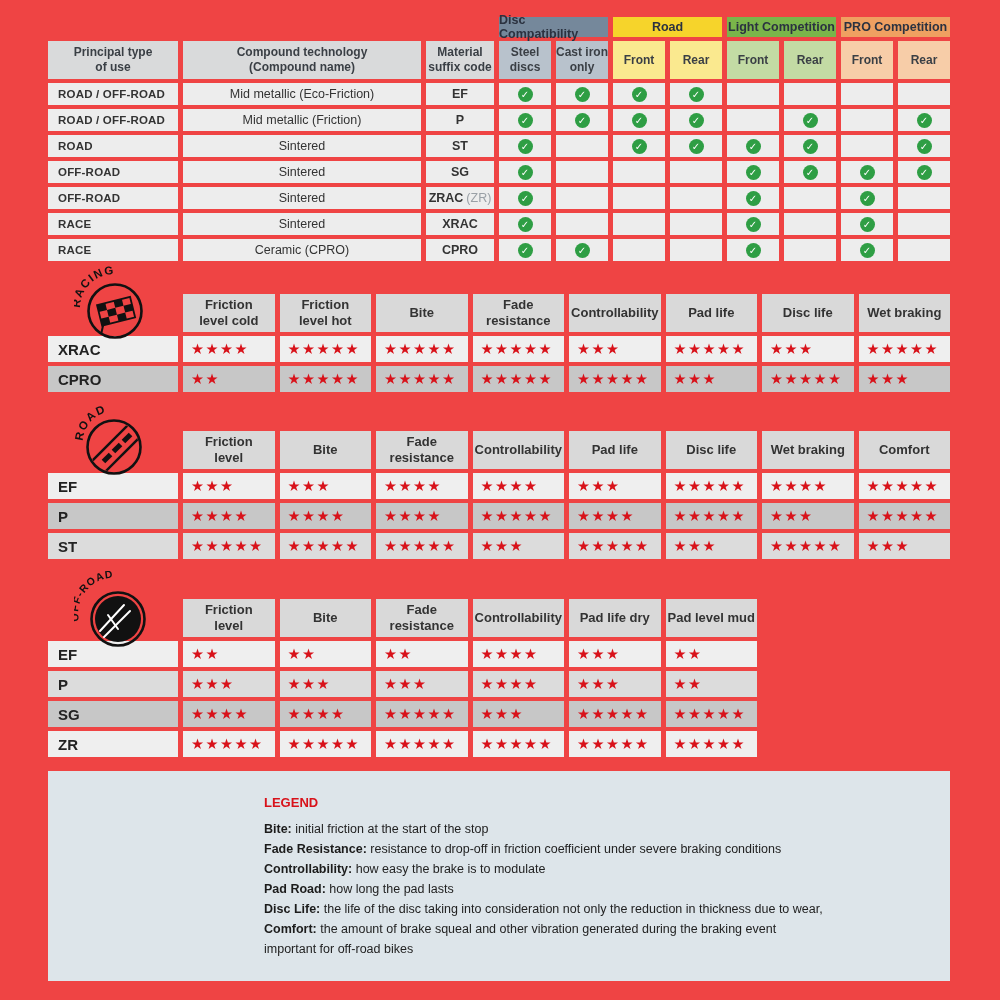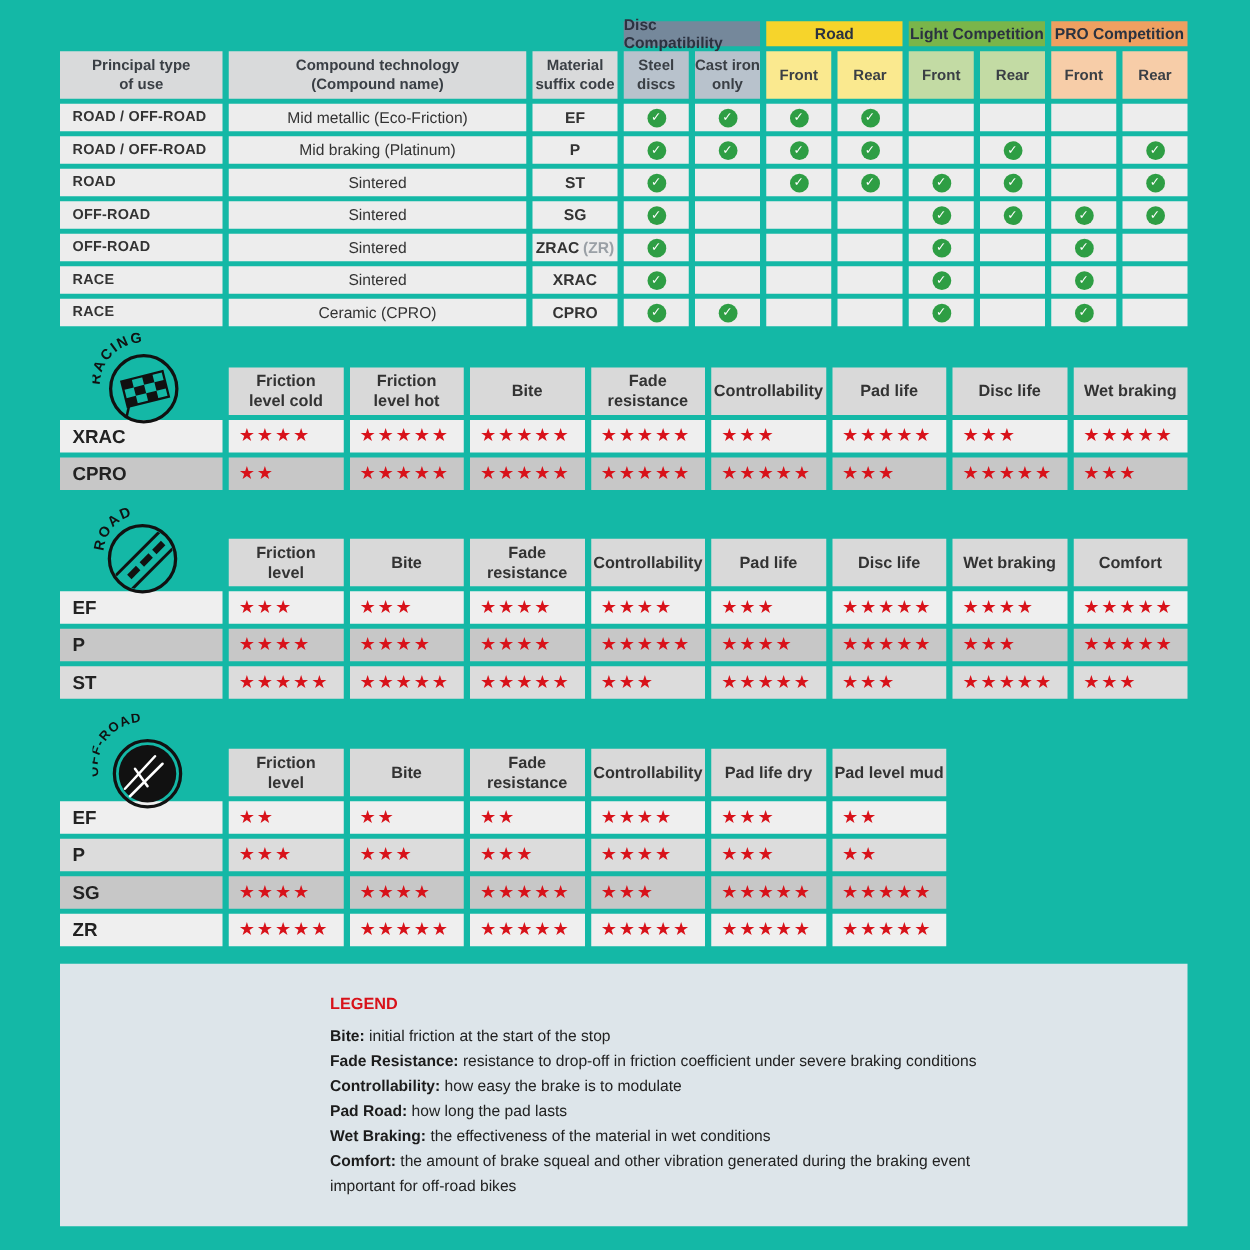--- a/index.html
+++ b/index.html
@@ -1,29 +1,29 @@
 <!DOCTYPE html>
 <html><head>
 <meta charset="utf-8">
 <style>
   html,body{margin:0;padding:0;background:#fff;}
   .page{width:1000px;height:1000px;box-sizing:border-box;position:relative;overflow:hidden;
-        background:#14b8a6;padding:17px 48px 0 48px;font-family:"Liberation Sans",sans-serif;color:#333;}
+        background:#ef4444;padding:17px 48px 0 48px;font-family:"Liberation Sans",sans-serif;color:#333;}
   
   .compat-grid{display:grid;grid-template-columns:130px 238px 68px repeat(8,1fr);gap:4px 5px;width:902px;}
   .band{height:20px;display:flex;align-items:center;justify-content:center;font-weight:bold;
         font-size:12.5px;color:#2b3240;grid-column:span 2;}
   .band-spacer{grid-column:span 3;}
   .hcell{background:#d9dadb;min-height:38px;display:flex;align-items:center;justify-content:center;
          text-align:center;font-weight:bold;font-size:12px;color:#3a3f45;white-space:pre-line;line-height:1.25;}
   .dcell{background:#ededed;height:22px;display:flex;align-items:center;justify-content:center;}
   .use-cell{justify-content:flex-start;padding-left:10px;font-weight:bold;font-size:11.5px;letter-spacing:.2px;}
   .comp-cell{font-weight:normal;font-size:12.5px;}
   .code-cell{font-weight:bold;font-size:12.5px;}
-  .muted{color:#9aa0a6;font-weight:bold;margin-left:3px;}
+  .muted{color:#9aa0a6;font-weight:normal;margin-left:3px;}
   .chk{width:15px;height:15px;border-radius:50%;background:#2e9e44;color:#fff;display:flex;align-items:center;
        justify-content:center;font-size:10px;font-weight:bold;font-family:"DejaVu Sans",sans-serif;}
   
   .rating-section{position:relative;}
   .sec-racing{margin-top:33px;}
   .sec-road{margin-top:39px;}
   .sec-offroad{margin-top:40px;}
   .rating-grid{display:grid;gap:4px 5px;}
   .rg-full{width:902px;grid-template-columns:130px repeat(8,1fr);}
   .rg-off{width:709px;grid-template-columns:130px repeat(6,1fr);}
@@ -86,21 +86,21 @@
           <span class="chk">✓</span>
         </div>
         <div class="dcell check-cell">
           <span class="chk">✓</span>
         </div>
         <div class="dcell check-cell"></div>
         <div class="dcell check-cell"></div>
         <div class="dcell check-cell"></div>
         <div class="dcell check-cell"></div>
         <div class="dcell use-cell">ROAD / OFF-ROAD</div>
-        <div class="dcell comp-cell">Mid braking (Platinum)</div>
+        <div class="dcell comp-cell">Mid metallic (Friction)</div>
         <div class="dcell code-cell">P</div>
         <div class="dcell check-cell">
           <span class="chk">✓</span>
         </div>
         <div class="dcell check-cell">
           <span class="chk">✓</span>
         </div>
         <div class="dcell check-cell">
           <span class="chk">✓</span>
         </div>
@@ -384,19 +384,19 @@
       </div>
   </section>
 
   <div class="legend">
     <div class="legend-title">LEGEND</div>
     <div id="legend-items">
         <div class="legend-item"><b>Bite:</b> initial friction at the start of the stop</div>
         <div class="legend-item"><b>Fade Resistance:</b> resistance to drop-off in friction coefficient under severe braking conditions</div>
         <div class="legend-item"><b>Controllability:</b> how easy the brake is to modulate</div>
         <div class="legend-item"><b>Pad Road:</b> how long the pad lasts</div>
-        <div class="legend-item"><b>Wet Braking:</b> the effectiveness of the material in wet conditions</div>
+        <div class="legend-item"><b>Disc Life:</b> the life of the disc taking into consideration not only the reduction in thickness due to wear,</div>
         <div class="legend-item"><b>Comfort:</b> the amount of brake squeal and other vibration generated during the braking event</div>
         <div class="legend-item"> important for off-road bikes</div>
       </div>
   </div>
 
 </div>
 
 </body></html>

